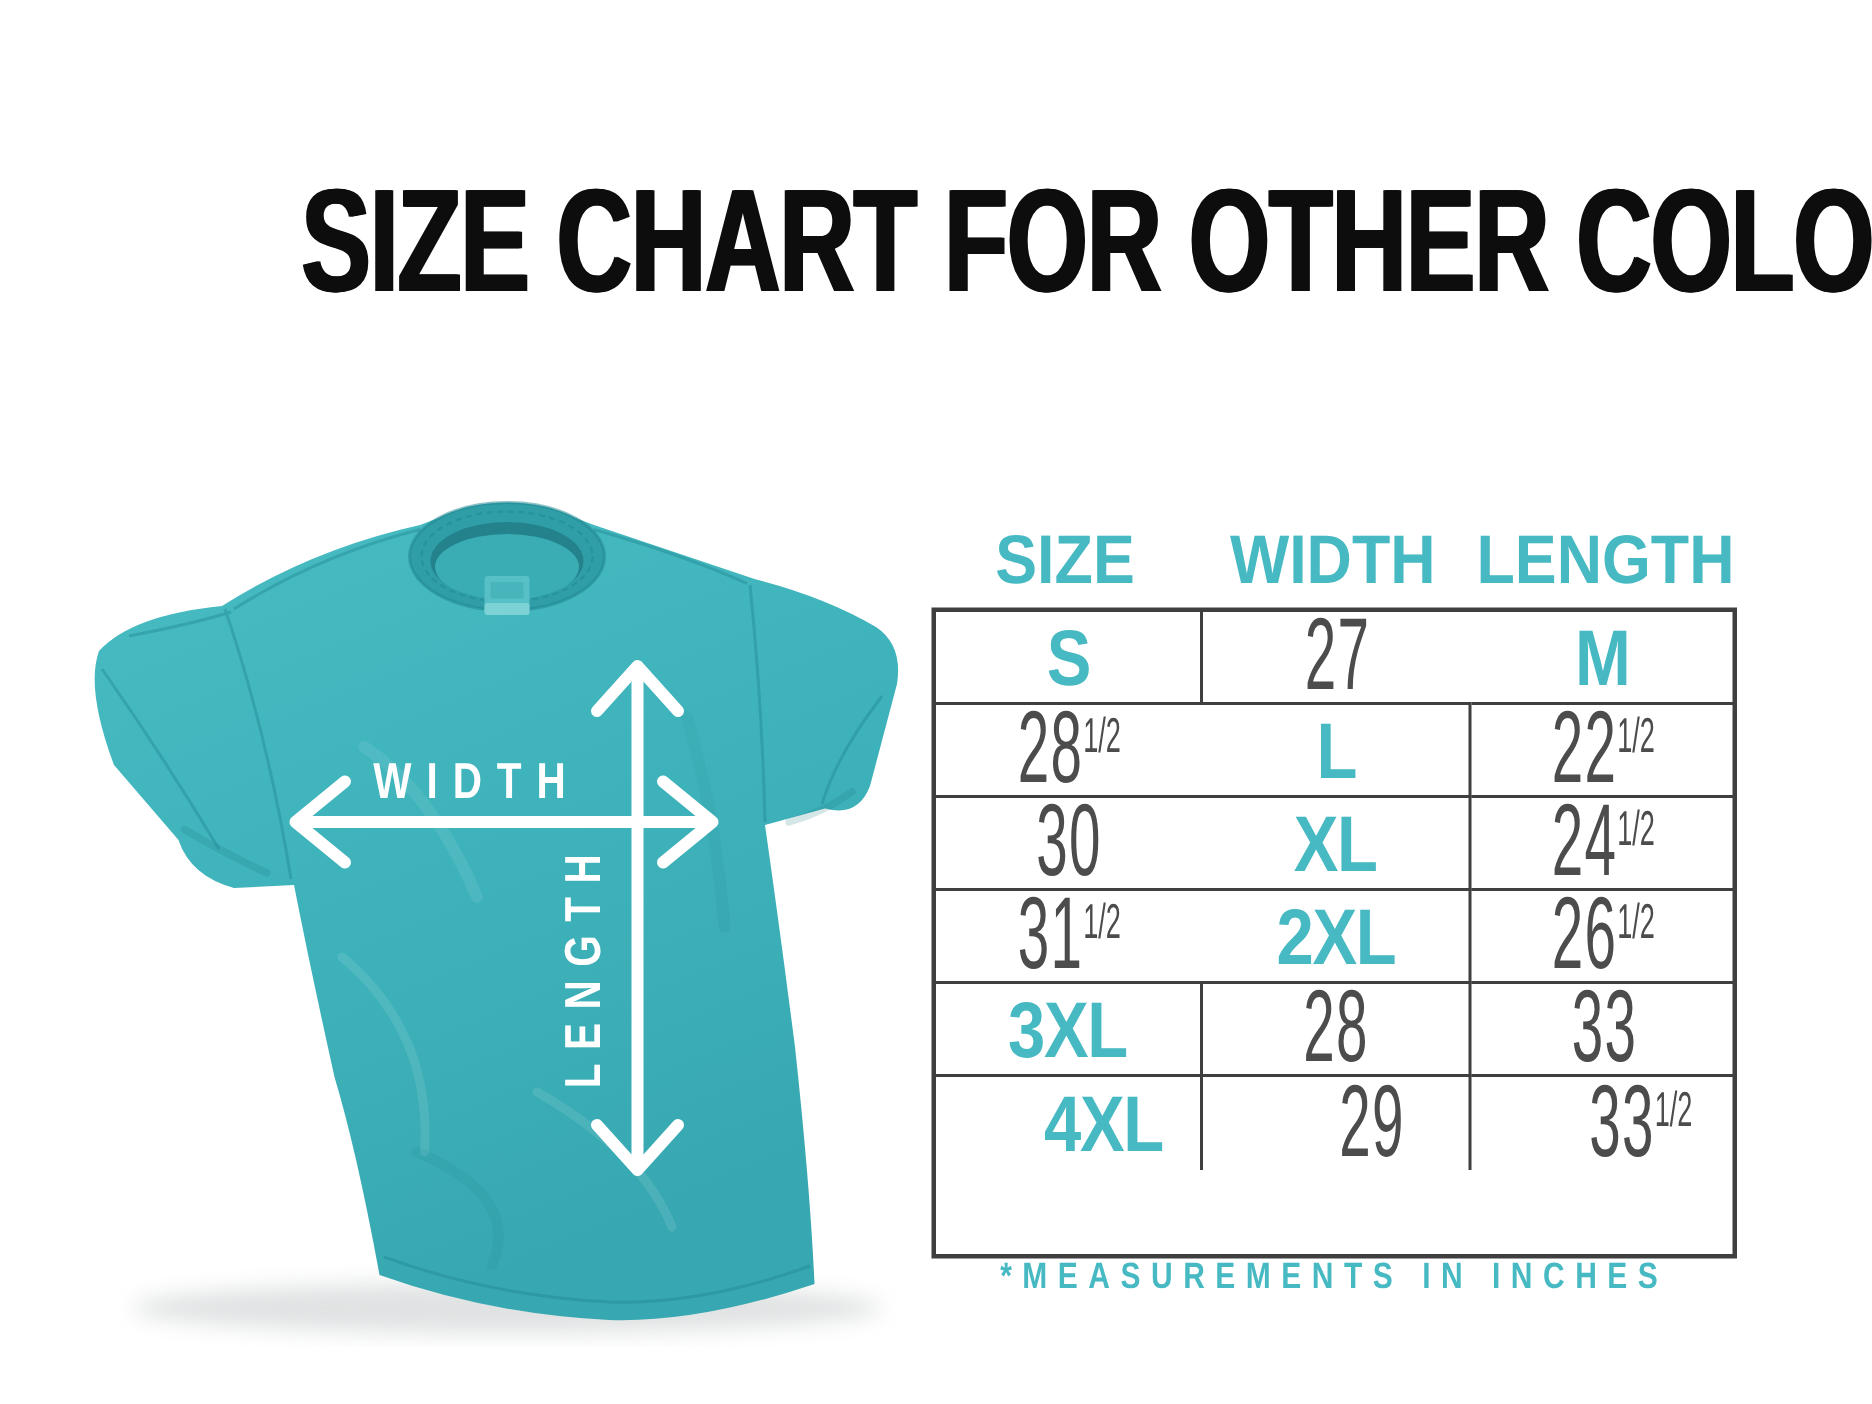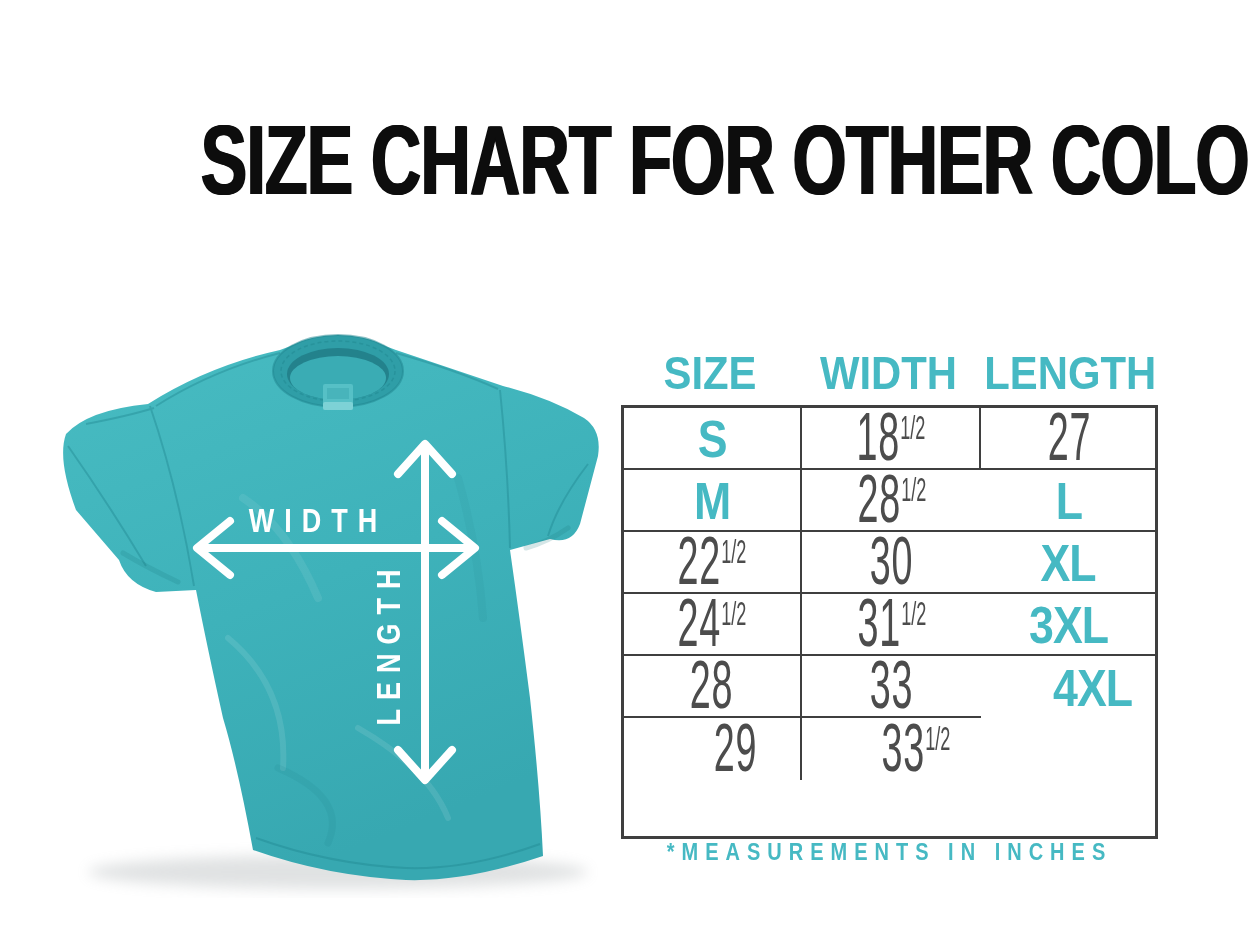--- a/index.html
+++ b/index.html
@@ -168,23 +168,20 @@
     <div class="hcell h-size">SIZE</div>
     <div class="hcell h-width">WIDTH</div>
     <div class="hcell h-length">LENGTH</div>
   </div>
 
   <div id="size-table">
 
     <div class="cell">
         <span class="size-label">S</span>
       </div>
-    <div class="cell">
-        <span class="num"><span>18</span><sup>1/2</sup></span>
-      </div>
     <div class="cell last-col">
         <span class="num"><span>27</span><sup></sup></span>
       </div>
 
     <div class="cell">
         <span class="size-label">M</span>
       </div>
     <div class="cell last-col">
         <span class="num"><span>28</span><sup>1/2</sup></span>
       </div>
@@ -202,20 +199,26 @@
     <div class="cell">
         <span class="size-label">XL</span>
       </div>
     <div class="cell">
         <span class="num"><span>24</span><sup>1/2</sup></span>
       </div>
     <div class="cell last-col">
         <span class="num"><span>31</span><sup>1/2</sup></span>
       </div>
 
+    <div class="cell">
+        <span class="size-label">2XL</span>
+      </div>
+    <div class="cell">
+        <span class="num"><span>26</span><sup>1/2</sup></span>
+      </div>
 
     <div class="cell">
         <span class="size-label">3XL</span>
       </div>
     <div class="cell">
         <span class="num"><span>28</span><sup></sup></span>
       </div>
     <div class="cell last-col">
         <span class="num"><span>33</span><sup></sup></span>
       </div>

